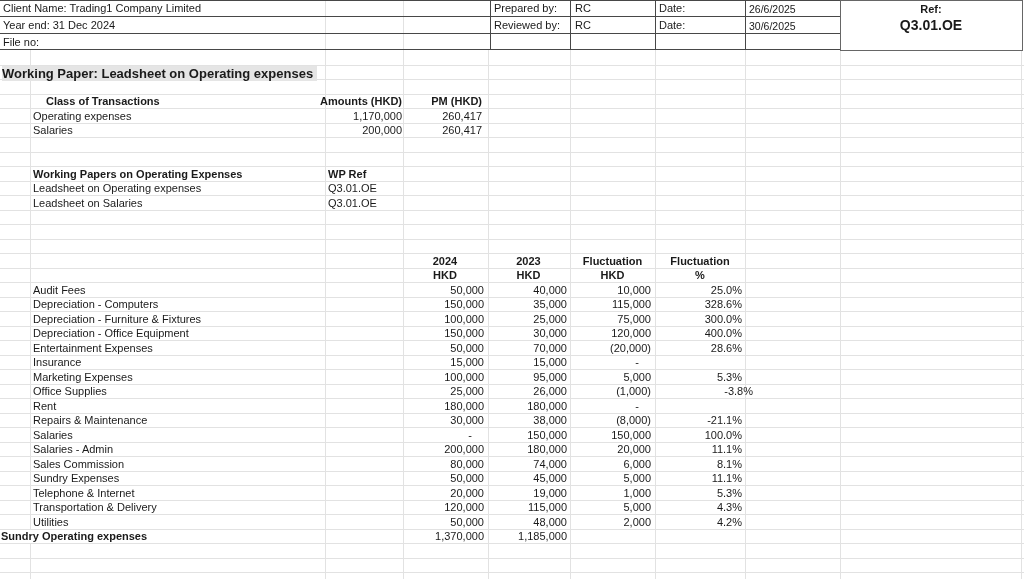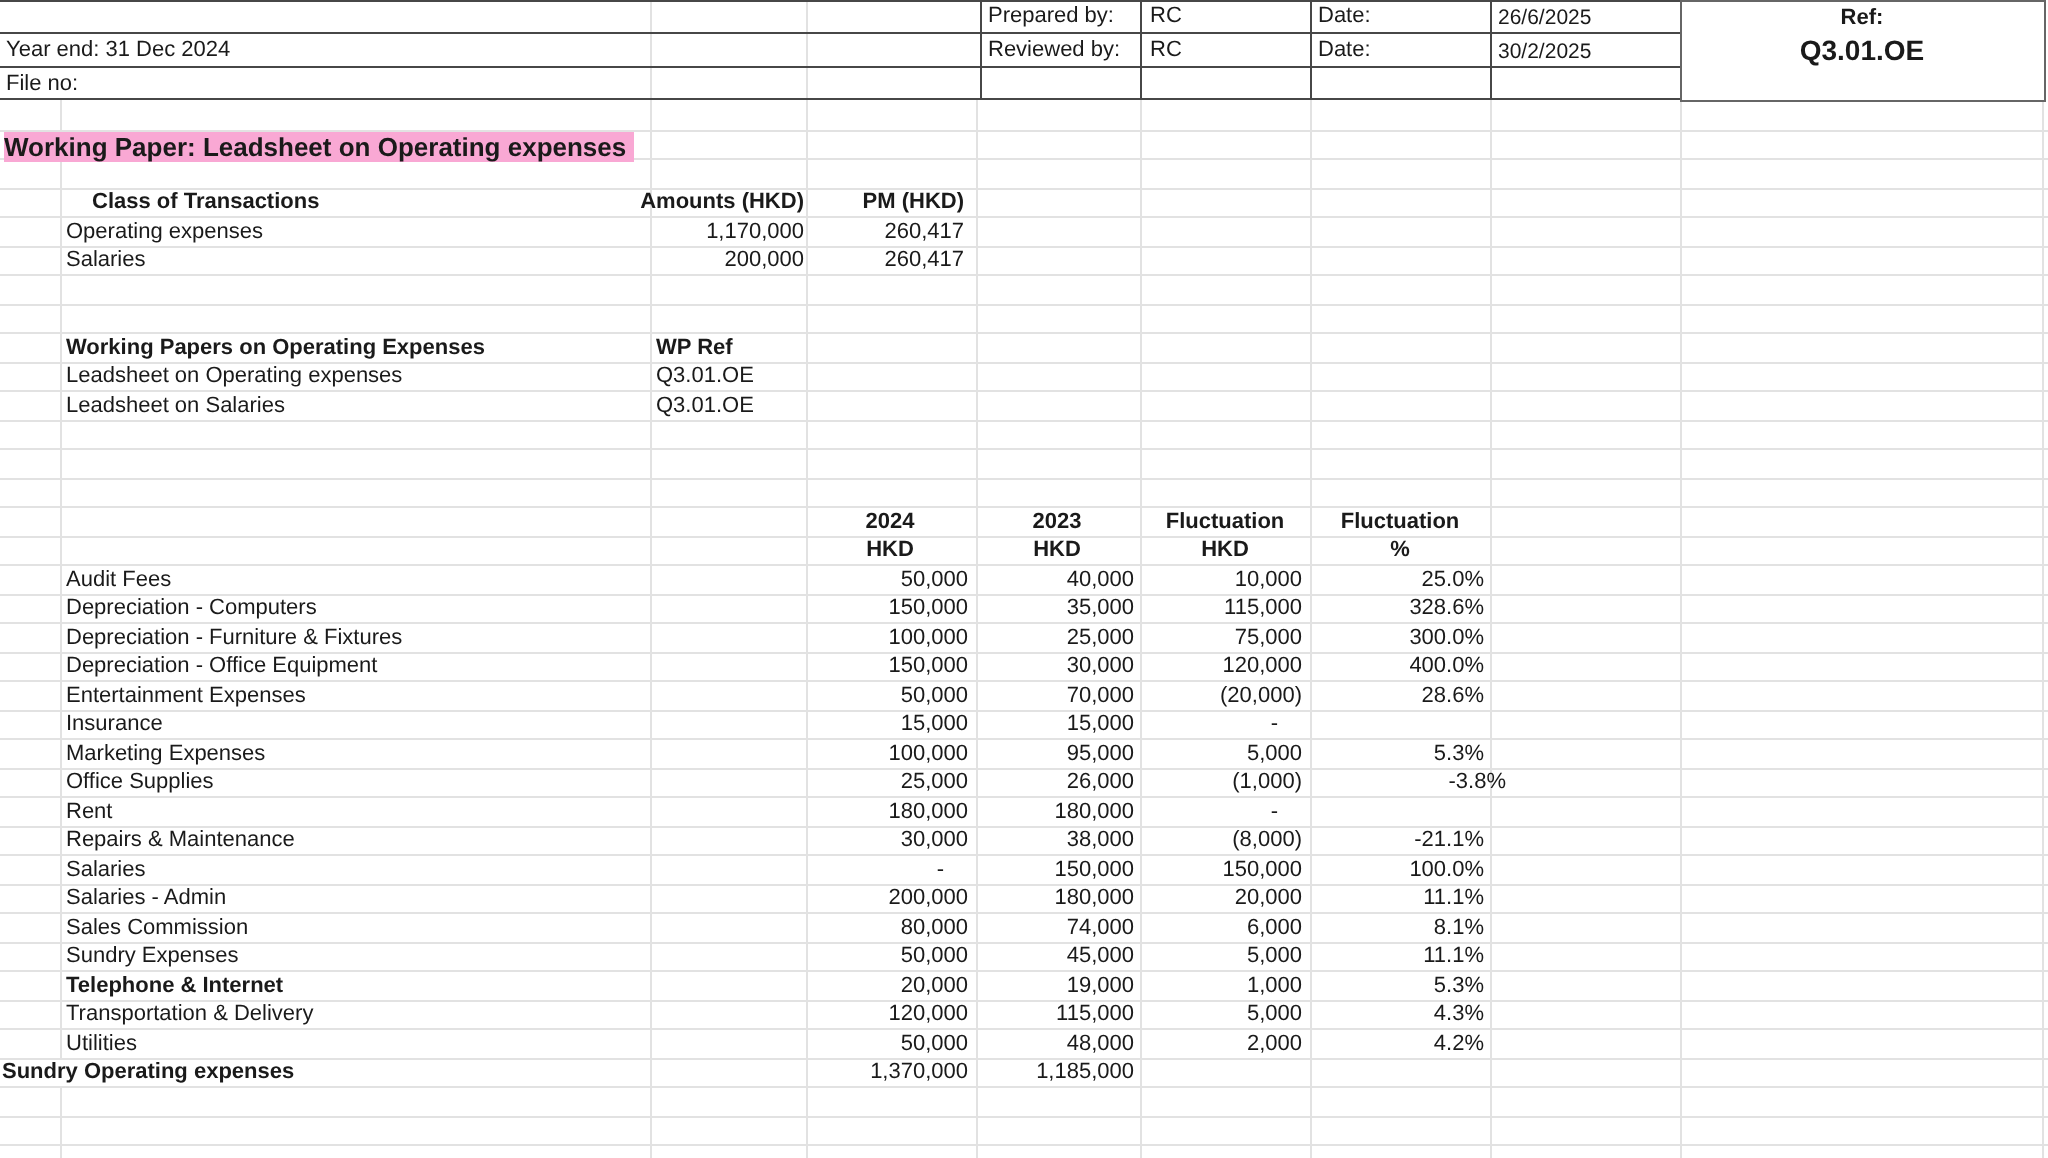--- a/index.html
+++ b/index.html
@@ -25,21 +25,21 @@
   #c-preplabel{left:494px;top:2px;}
   #c-prepval{left:575px;top:2px;}
   #c-prepdatelabel{left:659px;top:2px;}
   #c-prepdateval{left:749px;top:3px;}
   #c-revlabel{left:494px;top:19px;}
   #c-revval{left:575px;top:19px;}
   #c-revdatelabel{left:659px;top:19px;}
   #c-revdateval{left:749px;top:20px;}
   #c-reflabel{left:841px;top:3px;width:180px;text-align:center;}
   #c-refval{left:841px;top:17px;width:180px;text-align:center;font-size:14px;height:16px;line-height:16px;}
-  #c-title{left:2px;top:66px;font-size:13px;height:15px;line-height:15px;background:#f9a8d4;padding-right:4px;}
+  #c-title{left:2px;top:66px;font-size:13px;height:15px;line-height:15px;background:#e5e5e5;padding-right:4px;}
 </style>
 </head>
 <body>
 
 <div id="sheet">
   <div id="lines">
       <div class="gl" style="left: 0px; top: 64.5px; width: 1024px; height: 1px;"></div>
       <div class="gl" style="left: 0px; top: 79px; width: 1024px; height: 1px;"></div>
       <div class="gl" style="left: 0px; top: 93.5px; width: 1024px; height: 1px;"></div>
       <div class="gl" style="left: 0px; top: 108px; width: 1024px; height: 1px;"></div>
@@ -91,32 +91,33 @@
       <div class="bl" style="left: 0px; top: 33px; width: 840px; height: 1px;"></div>
       <div class="bl" style="left: 0px; top: 49px; width: 840px; height: 1px;"></div>
       <div class="bl" style="left: 490px; top: 0px; width: 1px; height: 50px;"></div>
       <div class="bl" style="left: 570px; top: 0px; width: 1px; height: 50px;"></div>
       <div class="bl" style="left: 655px; top: 0px; width: 1px; height: 50px;"></div>
       <div class="bl" style="left: 745px; top: 0px; width: 1px; height: 50px;"></div>
     </div>
 
   <div id="refbox"></div>
 
+  <div class="cell" id="c-client">Client Name: Trading1 Company Limited</div>
   <div class="cell" id="c-yearend">Year end: 31 Dec 2024</div>
   <div class="cell" id="c-fileno">File no:</div>
 
   <div class="cell" id="c-preplabel">Prepared by:</div>
   <div class="cell" id="c-prepval">RC</div>
   <div class="cell" id="c-prepdatelabel">Date:</div>
   <div class="cell sm" id="c-prepdateval">26/6/2025</div>
 
   <div class="cell" id="c-revlabel">Reviewed by:</div>
   <div class="cell" id="c-revval">RC</div>
   <div class="cell" id="c-revdatelabel">Date:</div>
-  <div class="cell sm" id="c-revdateval">30/2/2025</div>
+  <div class="cell sm" id="c-revdateval">30/6/2025</div>
 
   <div class="cell b" id="c-reflabel">Ref:</div>
   <div class="cell b" id="c-refval">Q3.01.OE</div>
 
   <div class="cell b wbg" id="c-title">Working Paper: Leadsheet on Operating expenses</div>
 
   <div id="cells">
       <div class="cell b" style="left: 46px; top: 95px; width: 280px;">Class of Transactions</div>
       <div class="cell b u num" style="left: 262px; top: 95px; width: 140px;">Amounts (HKD)</div>
       <div class="cell b u num" style="left: 342px; top: 95px; width: 140px;">PM (HKD)</div>
@@ -201,21 +202,21 @@
       <div class="cell" style="left: 33px; top: 457.5px; width: 290px;">Sales Commission</div>
       <div class="cell num" style="left: 405px; top: 457.5px; width: 79px;">80,000</div>
       <div class="cell num" style="left: 489px; top: 457.5px; width: 78px;">74,000</div>
       <div class="cell num" style="left: 572px; top: 457.5px; width: 79px;">6,000</div>
       <div class="cell num" style="left: 657px; top: 457.5px; width: 85px;">8.1%</div>
       <div class="cell" style="left: 33px; top: 472px; width: 290px;">Sundry Expenses</div>
       <div class="cell num" style="left: 405px; top: 472px; width: 79px;">50,000</div>
       <div class="cell num" style="left: 489px; top: 472px; width: 78px;">45,000</div>
       <div class="cell num" style="left: 572px; top: 472px; width: 79px;">5,000</div>
       <div class="cell num" style="left: 657px; top: 472px; width: 85px;">11.1%</div>
-      <div class="cell" style="left: 33px; top: 486.5px; width: 290px; font-weight: bold;">Telephone &amp; Internet</div>
+      <div class="cell" style="left: 33px; top: 486.5px; width: 290px;">Telephone &amp; Internet</div>
       <div class="cell num" style="left: 405px; top: 486.5px; width: 79px;">20,000</div>
       <div class="cell num" style="left: 489px; top: 486.5px; width: 78px;">19,000</div>
       <div class="cell num" style="left: 572px; top: 486.5px; width: 79px;">1,000</div>
       <div class="cell num" style="left: 657px; top: 486.5px; width: 85px;">5.3%</div>
       <div class="cell" style="left: 33px; top: 501px; width: 290px;">Transportation &amp; Delivery</div>
       <div class="cell num" style="left: 405px; top: 501px; width: 79px;">120,000</div>
       <div class="cell num" style="left: 489px; top: 501px; width: 78px;">115,000</div>
       <div class="cell num" style="left: 572px; top: 501px; width: 79px;">5,000</div>
       <div class="cell num" style="left: 657px; top: 501px; width: 85px;">4.3%</div>
       <div class="cell" style="left: 33px; top: 515.5px; width: 290px;">Utilities</div>

